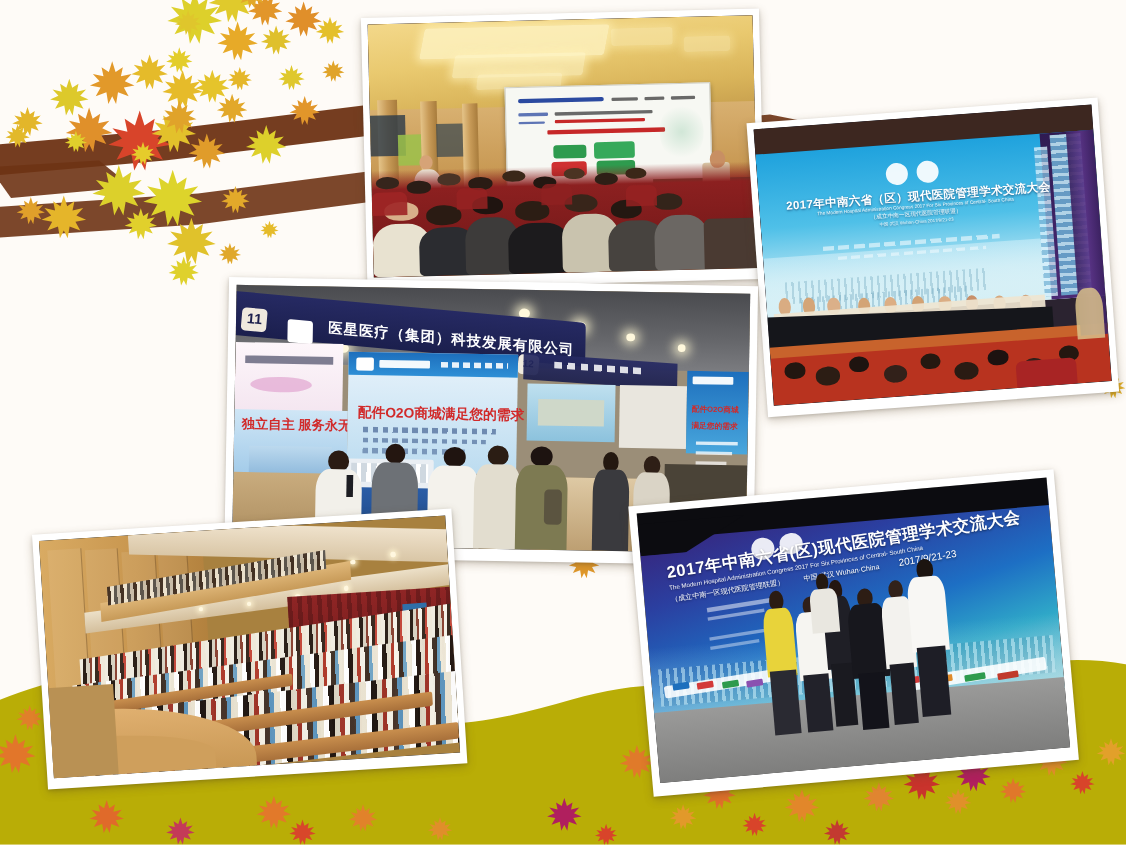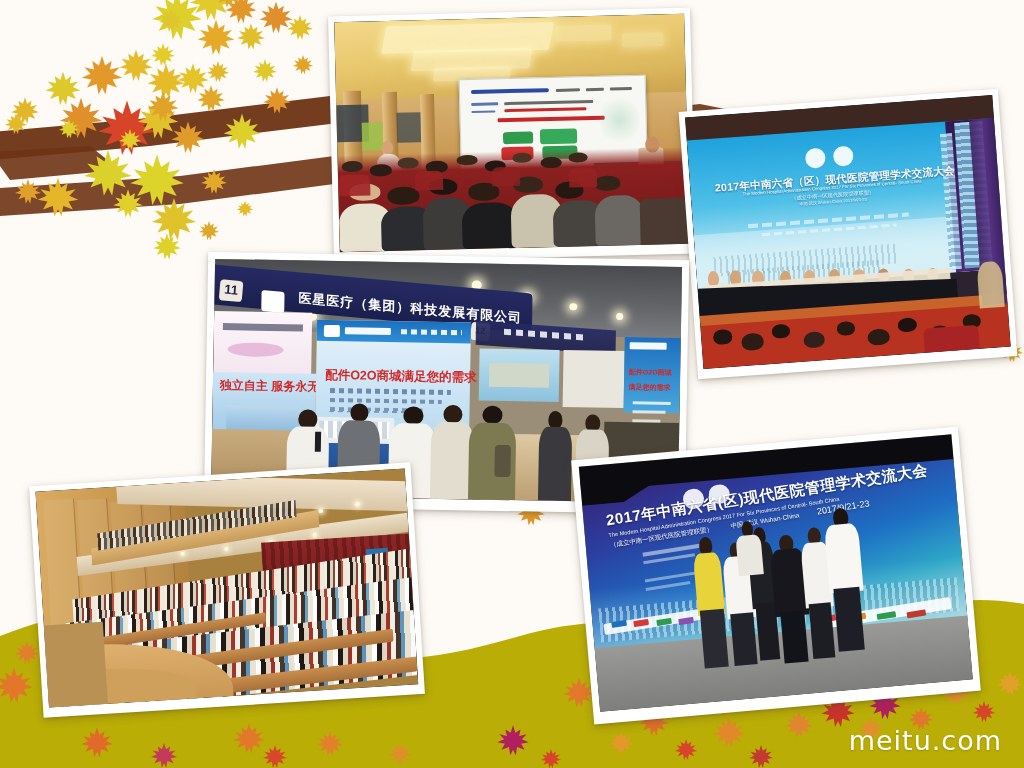--- a/index.html
+++ b/index.html
@@ -628,15 +628,14 @@
           <div class="rect" style="left:12%;top:56%;width:76%;height:44%;background:#1e1e26;"></div>
         </div>
         <div class="p5-person" style="left:40%;top:28%;width:7%;height:22%;">
           <div class="head" style="left:28%;top:0;width:44%;height:30%;background:#241810;"></div>
           <div class="body-sh" style="left:2%;top:26%;width:96%;height:74%;background:#e9e7e0;border-radius:26% 26% 0 0;"></div>
         </div>
       </div>
     </div>
   </div>
 
-  <div class="watermark">meitu.com</div>
 
 </div>
 
 </body></html>

